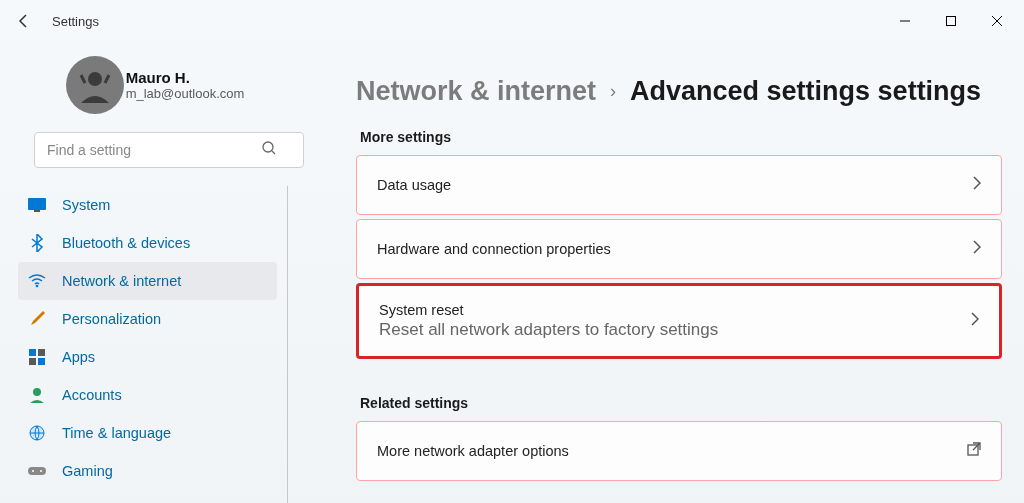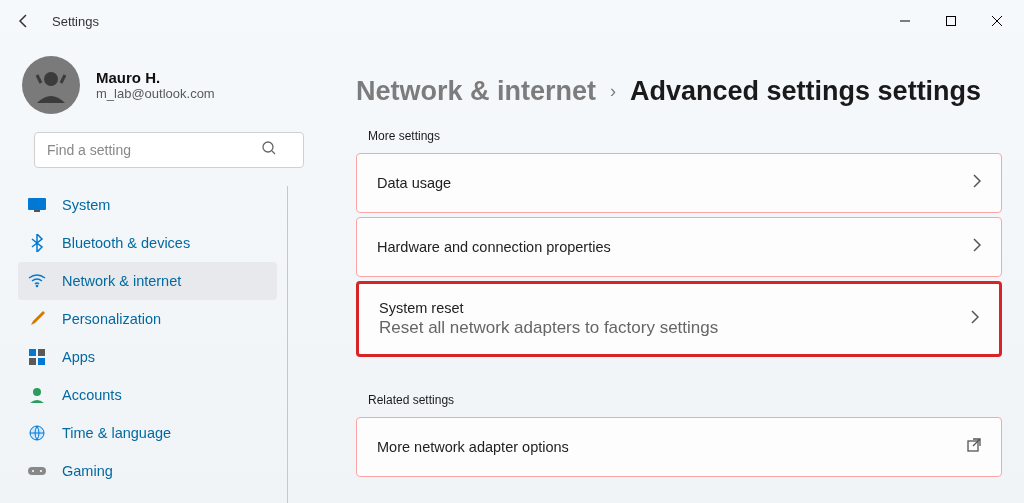--- a/index.html
+++ b/index.html
@@ -4,40 +4,40 @@
   <style>
     * { margin: 0; padding: 0; box-sizing: border-box; }
     body { font-family: "Segoe UI", -apple-system, sans-serif; background: linear-gradient(180deg, #f6f9fc 0%, #f1f4f7 100%); width: 1024px; height: 503px; overflow: hidden; color: #1a1a1a; }
     .titlebar { display: flex; align-items: center; height: 42px; padding: 0 4px; }
     .back-btn { width: 40px; height: 40px; display: flex; align-items: center; justify-content: center; cursor: pointer; border-radius: 4px; }
     .app-title { font-size: 13px; color: #333; margin-left: 8px; }
     .window-controls { margin-left: auto; display: flex; }
     .win-ctrl { width: 46px; height: 32px; display: flex; align-items: center; justify-content: center; cursor: pointer; }
     .layout { display: flex; height: calc(503px - 42px); }
     .sidebar { width: 300px; padding: 14px 12px 0 18px; display: flex; flex-direction: column; }
-    .user { display: flex; align-items: center; gap: 16px; margin-bottom: 18px; margin-left: 4px; }
+    .user { display: flex; align-items: center; gap: 2px; margin-bottom: 18px; margin-left: 4px; justify-content: center; }
     .avatar { width: 58px; height: 58px; border-radius: 50%; background: #7a7a7a; display: flex; align-items: center; justify-content: center; }
     .user-text { display: flex; flex-direction: column; }
     .user-name { font-weight: 600; font-size: 15px; color: #111; }
     .user-email { font-size: 13px; color: #5a5a5a; }
     .search-wrap { position: relative; margin-bottom: 18px; }
     .search-input { width: 100%; height: 36px; border: 1px solid #d0d0d0; border-radius: 4px; background: #fff; padding: 0 36px 0 12px; font-size: 14px; color: #555; margin-left: 16px; }
     .search-input::placeholder { color: #888; }
     .search-icon { position: absolute; right: 12px; top: 50%; transform: translateY(-50%); color: #666; }
     .nav { border-right: 1px solid #c7c7c7; padding-right: 10px; flex: 1; overflow-y: auto; }
     .nav-item { display: flex; align-items: center; gap: 16px; height: 38px; padding: 0 10px; border-radius: 4px; cursor: pointer; font-size: 14.5px; color: #0369a1; position: relative; }
     .nav-item.active { background: #e7e9ec; }
     .nav-item.active::before { content: ""; position: absolute; left: -4px; top: 8px; bottom: 8px; width: 3px; background: #0067c0; border-radius: 2px; }
     .nav-icon { width: 18px; height: 18px; display: flex; align-items: center; justify-content: center; }
     .content { flex: 1; padding: 34px 22px 0 56px; overflow-y: auto; }
     .breadcrumb { display: flex; align-items: center; gap: 14px; margin-bottom: 22px; }
     .crumb-parent { font-size: 27px; font-weight: 600; color: #7c7c7c; cursor: pointer; }
     .crumb-chevron { font-size: 18px; color: #7c7c7c; }
     .crumb-current { font-size: 27px; font-weight: 600; color: #1a1a1a; }
-    .section-header { font-size: 12px; font-weight: 400; color: #1a1a1a; margin: 8px 0 10px 12px; }
+    .section-header { font-size: 14px; font-weight: 700; color: #1a1a1a; margin: 8px 0 10px 4px; }
     .card { background: #fdfdfe; border: 1px solid #fca5a5; border-radius: 4px; padding: 16px 20px; margin-bottom: 4px; display: flex; align-items: center; cursor: pointer; min-height: 60px; }
     .card-text { flex: 1; display: flex; flex-direction: column; gap: 2px; }
     .card-title { font-size: 14.5px; color: #222; }
     .card-subtitle { font-size: 17px; color: #666; }
     .card-chevron { color: #555; }
     .card.highlighted { border: 3px solid #d82424; }
     .gap { height: 24px; }
   </style>
 </head>
 <body>

